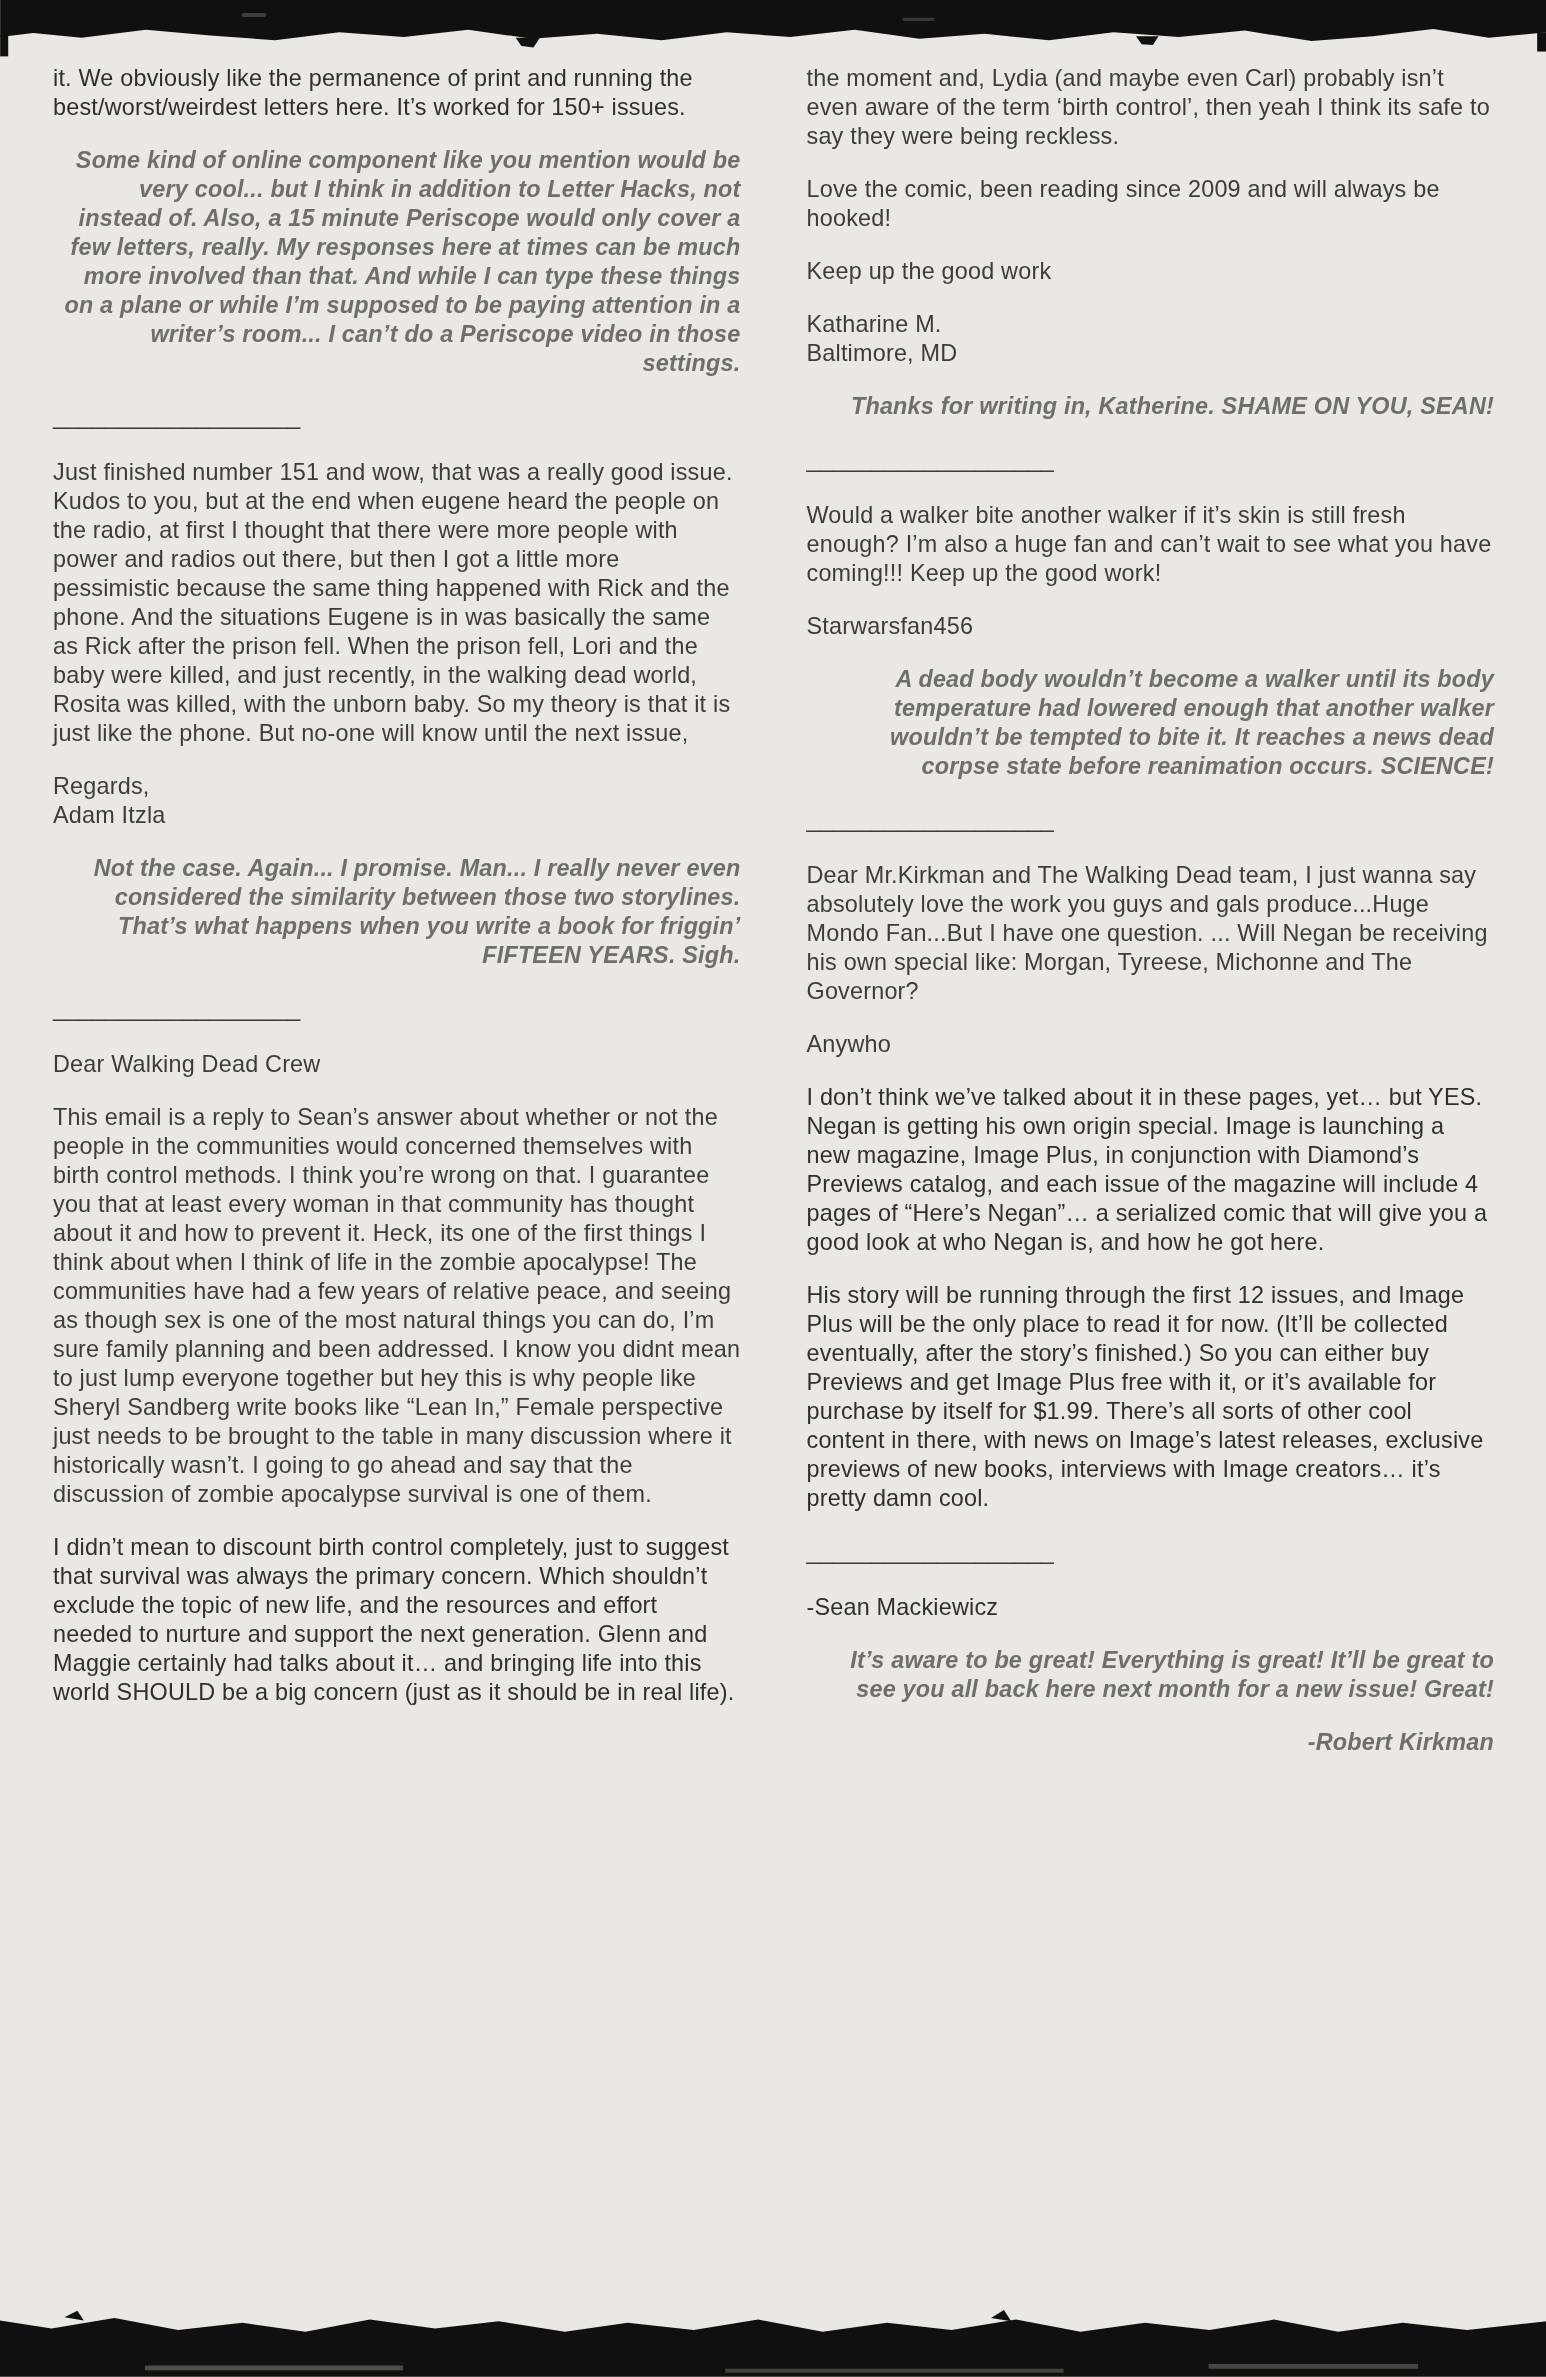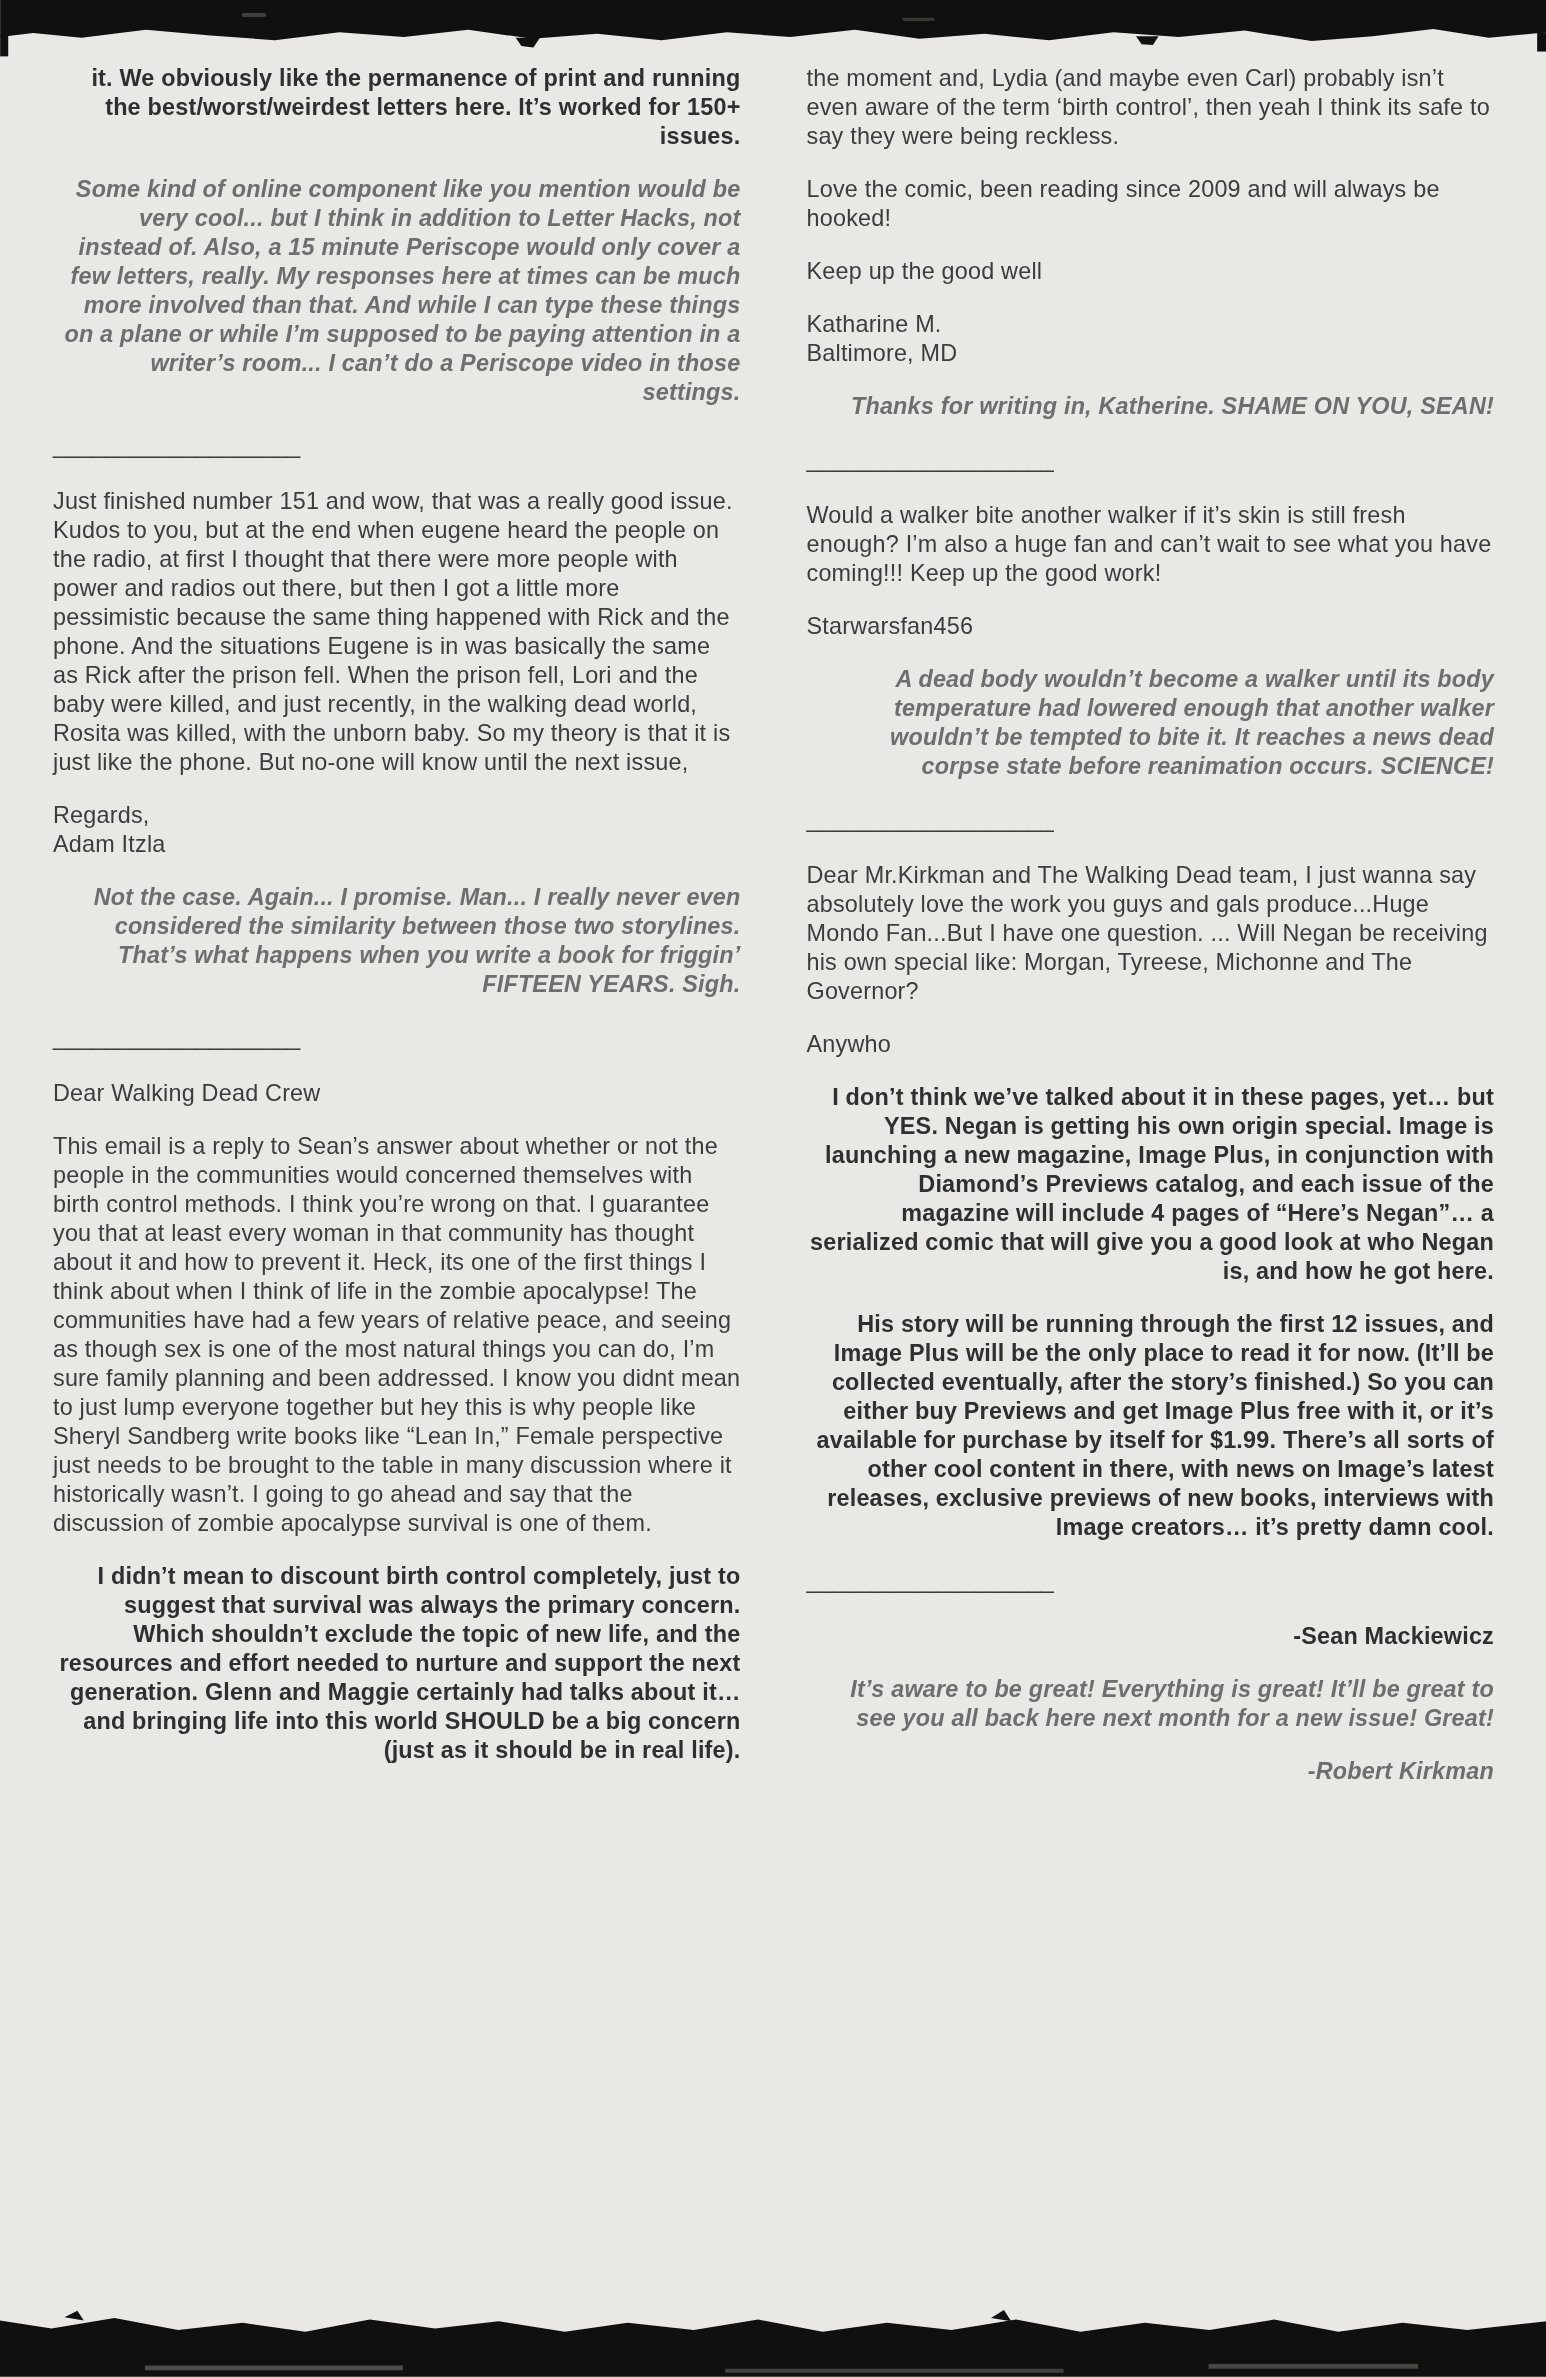--- a/index.html
+++ b/index.html
@@ -30,23 +30,22 @@
   .col { flex: 1; min-width: 0; }
   .block {
     font-size: 23.4px;
     line-height: 29px;
     color: var(--ink, #3c3c3c);
     margin-bottom: 24px;
     white-space: pre-line;
     letter-spacing: 0.2px;
   }
   .block.bold {
-    font-weight: bold;
+    font-weight: normal;
     color: var(--ink-strong, #2f2f2f);
-    text-align: right;
   }
   .block.editor {
     font-weight: bold;
     font-style: italic;
     color: var(--editor, #6e6e6e);
     text-align: right;
   }
   .block.divider {
     margin: 1.6px 0 27px 0;
     letter-spacing: 0;
@@ -78,21 +77,21 @@
 Adam Itzla</p>
         <p class="block editor">Not the case. Again... I promise. Man... I really never even considered the similarity between those two storylines. That’s what happens when you write a book for friggin’ FIFTEEN YEARS. Sigh.</p>
         <p class="block divider">___________________</p>
         <p class="block plain">Dear Walking Dead Crew</p>
         <p class="block plain">This email is a reply to Sean’s answer about whether or not the people in the communities would concerned themselves with birth control methods. I think you’re wrong on that. I guarantee you that at least every woman in that community has thought about it and how to prevent it. Heck, its one of the first things I think about when I think of life in the zombie apocalypse! The communities have had a few years of relative peace, and seeing as though sex is one of the most natural things you can do, I’m sure family planning and been addressed. I know you didnt mean to just lump everyone together but hey this is why people like Sheryl Sandberg write books like “Lean In,” Female perspective just needs to be brought to the table in many discussion where it historically wasn’t. I going to go ahead and say that the discussion of zombie apocalypse survival is one of them.</p>
         <p class="block bold">I didn’t mean to discount birth control completely, just to suggest that survival was always the primary concern. Which shouldn’t exclude the topic of new life, and the resources and effort needed to nurture and support the next generation. Glenn and Maggie certainly had talks about it… and bringing life into this world SHOULD be a big concern (just as it should be in real life).</p>
       </div>
     <div class="col">
         <p class="block plain">the moment and, Lydia (and maybe even Carl) probably isn’t even aware of the term ‘birth control’, then yeah I think its safe to say they were being reckless.</p>
         <p class="block plain">Love the comic, been reading since 2009 and will always be hooked!</p>
-        <p class="block plain">Keep up the good well</p>
+        <p class="block plain">Keep up the good work</p>
         <p class="block plain">Katharine M.
 Baltimore, MD</p>
         <p class="block editor">Thanks for writing in, Katherine. SHAME ON YOU, SEAN!</p>
         <p class="block divider">___________________</p>
         <p class="block plain">Would a walker bite another walker if it’s skin is still fresh enough? I’m also a huge fan and can’t wait to see what you have coming!!! Keep up the good work!</p>
         <p class="block plain">Starwarsfan456</p>
         <p class="block editor">A dead body wouldn’t become a walker until its body temperature had lowered enough that another walker wouldn’t be tempted to bite it. It reaches a news dead corpse state before reanimation occurs. SCIENCE!</p>
         <p class="block divider">___________________</p>
         <p class="block plain">Dear Mr.Kirkman and The Walking Dead team, I just wanna say absolutely love the work you guys and gals produce...Huge Mondo Fan...But I have one question. ... Will Negan be receiving his own special like: Morgan, Tyreese, Michonne and The Governor?</p>
         <p class="block plain">Anywho</p>

